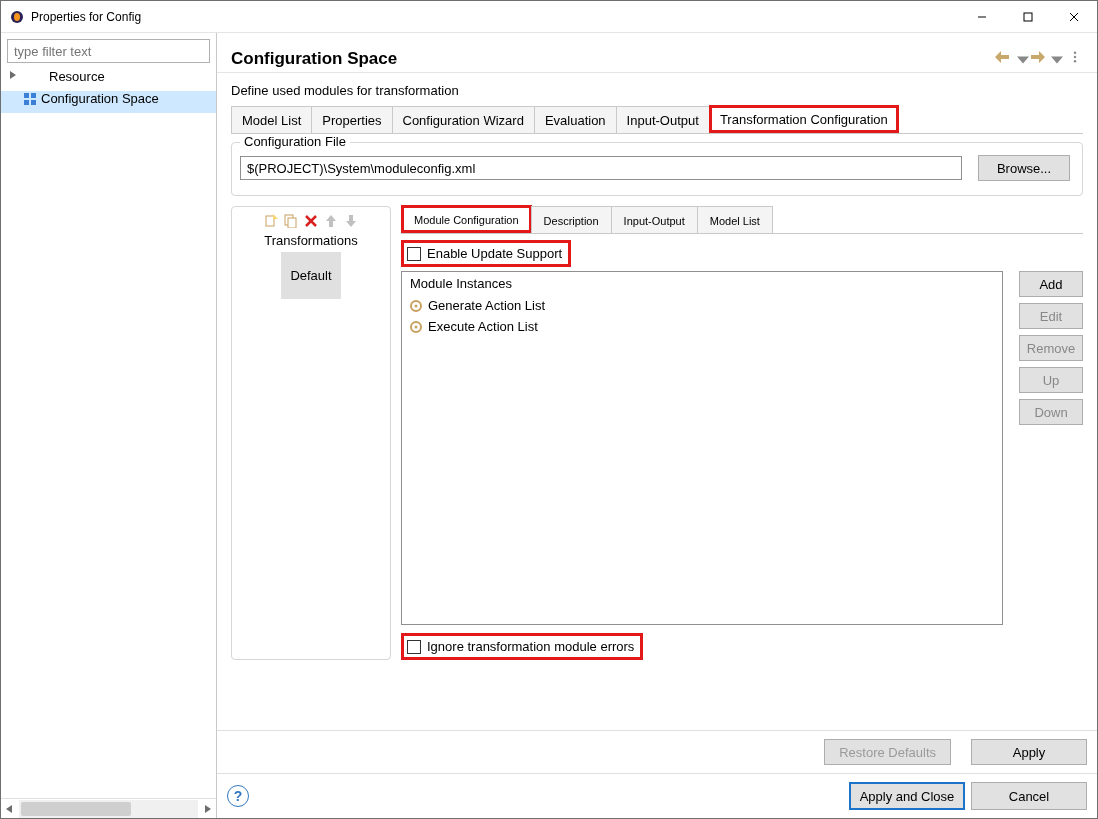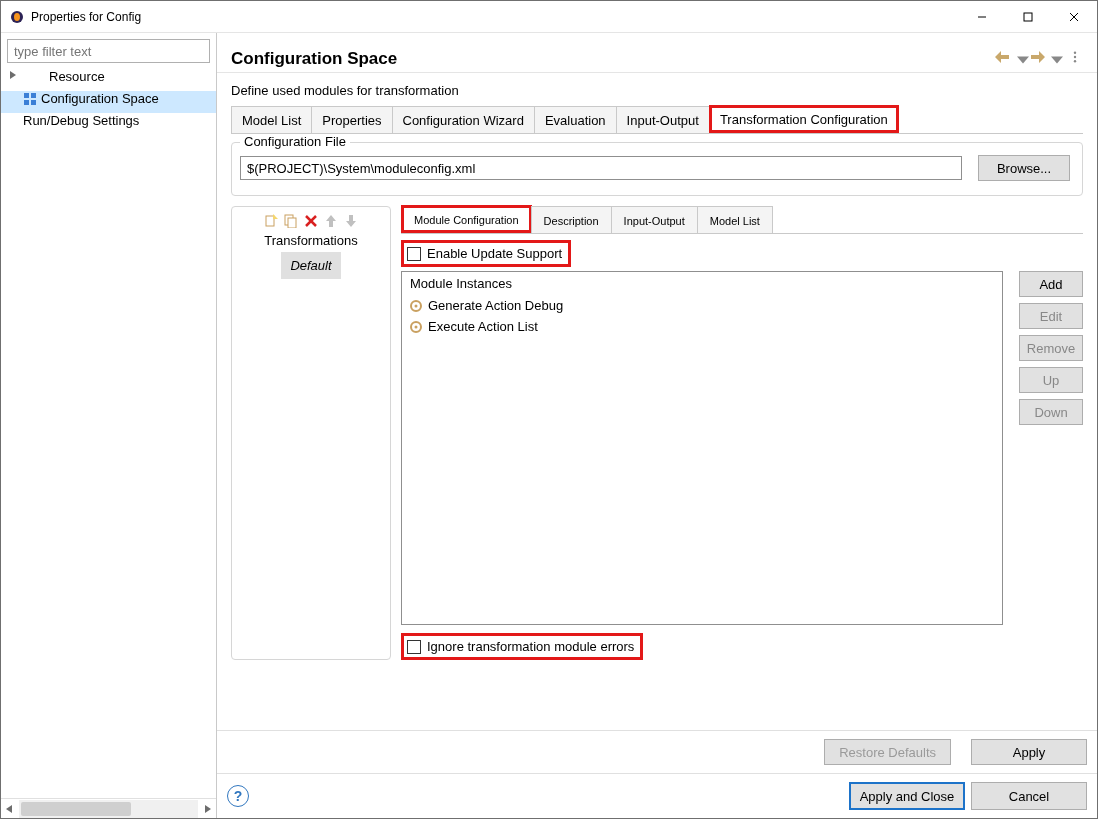--- a/index.html
+++ b/index.html
@@ -40,21 +40,21 @@
   .fieldset { border:1px solid #d6d6d6; border-radius:4px; padding:12px 12px 14px 8px; margin-top:8px; margin-bottom:10px; position:relative; }
   .fieldset .legend { position:absolute; top:-9px; left:8px; background:#fff; padding:0 4px; font-size:13px; }
   .hrow { display:flex; gap:16px; align-items:center; }
   .textfield { flex:1; height:24px; border:1px solid #8f8f8f; padding:2px 6px; font-size:13px; background:#fff; }
   .btn { height:26px; min-width:92px; border:1px solid #adadad; background:#e1e1e1; font-size:13px; padding:0 14px; display:flex; align-items:center; justify-content:center; }
   .twocol { display:flex; gap:10px; margin-top:6px; }
   .leftpane { width:160px; border:1px solid #d6d6d6; border-radius:4px; padding:6px; display:flex; flex-direction:column; }
   .leftpane .mini-toolbar { display:flex; gap:4px; justify-content:center; margin-bottom:4px; }
   .leftpane .mini-toolbar span { width:16px; height:16px; display:flex; align-items:center; justify-content:center; }
   .leftpane .lbl { text-align:center; font-size:13px; margin-bottom:4px; }
-  .leftpane .default { background:#e0e0e0; border:1px solid transparent; text-align:center; padding:5px 4px; font-size:13px; width:60px; margin:0 auto;font-style:italic; }
+  .leftpane .default { background:#e0e0e0; border:1px solid transparent; text-align:center; padding:15px 4px; font-size:13px; width:60px; margin:0 auto; }
   .rightpane { flex:1; display:flex; flex-direction:column; min-width:0; }
   .subtabs { display:flex; border-bottom:1px solid #c9c9c9; height:28px; align-items:flex-end; }
   .subtab { padding:5px 12px 4px 12px; border:1px solid #c9c9c9; border-bottom:none; background:#f4f4f4; margin-right:-1px; font-size:11px; height:27px; display:flex; align-items:center; }
   .subtab.highlight { border:3px solid #e31818; padding:3px 10px 2px 10px; height:28px; background:#fff; }
   .checkrow { border:3px solid #e31818; display:inline-flex; align-items:center; padding:3px 6px 3px 3px; margin-top:4px; }
   .checkrow2 { border:3px solid #e31818; display:inline-flex; align-items:center; padding:3px 6px 3px 3px; margin-top:4px; }
   .checkbox { width:14px; height:14px; border:1px solid #333; margin-right:6px; background:#fff; }
   .modinst-row { display:flex; gap:16px; margin-top:4px; }
   .modinst-box { flex:1; border:1px solid #8f8f8f; min-height:354px; background:#fff; }
   .modinst-box .mi-title { padding:4px 8px; font-size:13px; }
@@ -122,25 +122,20 @@
           <span class="lvl2">
             <span class="ico-grid"><svg viewBox="0 0 14 14">
                   <rect x="1" y="1" width="5" height="5" fill="#3b7fd6"></rect>
                   <rect x="8" y="1" width="5" height="5" fill="#3b7fd6"></rect>
                   <rect x="1" y="8" width="5" height="5" fill="#3b7fd6"></rect>
                   <rect x="8" y="8" width="5" height="5" fill="#3b7fd6"></rect>
                 </svg></span>
             <span>Configuration Space</span>
           </span>
         </div>
-        <div class="tree-row">
-          <span class="lvl2">
-            <span>Run/Debug Settings</span>
-          </span>
-        </div>
       </div>
       <div class="sb-bottom">
         <div class="hscroll-btn">
             <svg width="8" height="8" viewBox="0 0 8 8">
               <polygon points="6,0 0,4 6,8" fill="#6d6d6d"></polygon>
             </svg>
           </div>
         <div class="hscroll-track">
             <div class="hscroll-thumb"></div>
           </div>
@@ -249,21 +244,21 @@
             </div>
 
             <div class="modinst-row">
               <div class="modinst-box">
                 <div class="mi-title">Module Instances</div>
                 <div class="mi-item">
                   <span class="gear"><svg viewBox="0 0 12 12">
                         <circle cx="6" cy="6" r="5" fill="none" stroke="#c9a060" stroke-width="2"></circle>
                         <circle cx="6" cy="6" r="1.5" fill="#c9a060"></circle>
                       </svg></span>
-                  <span>Generate Action Debug</span>
+                  <span>Generate Action List</span>
                 </div>
                 <div class="mi-item">
                   <span class="gear"><svg viewBox="0 0 12 12">
                         <circle cx="6" cy="6" r="5" fill="none" stroke="#c9a060" stroke-width="2"></circle>
                         <circle cx="6" cy="6" r="1.5" fill="#c9a060"></circle>
                       </svg></span>
                   <span>Execute Action List</span>
                 </div>
               </div>
               <div class="btncol">

